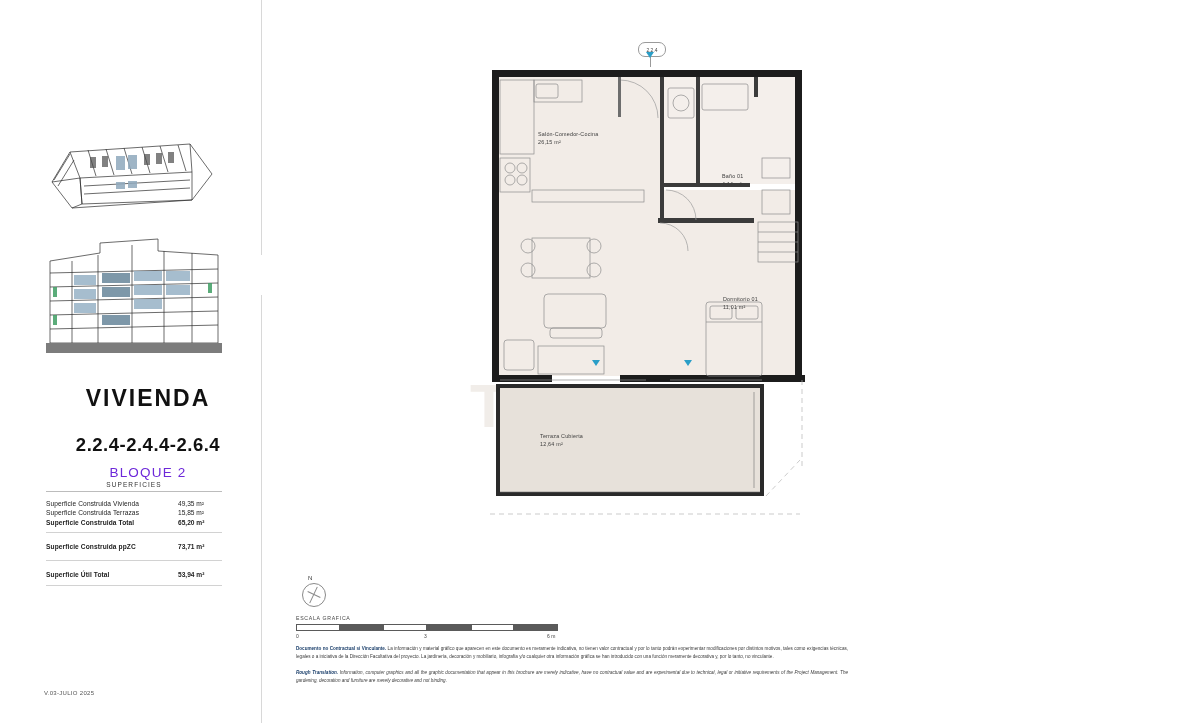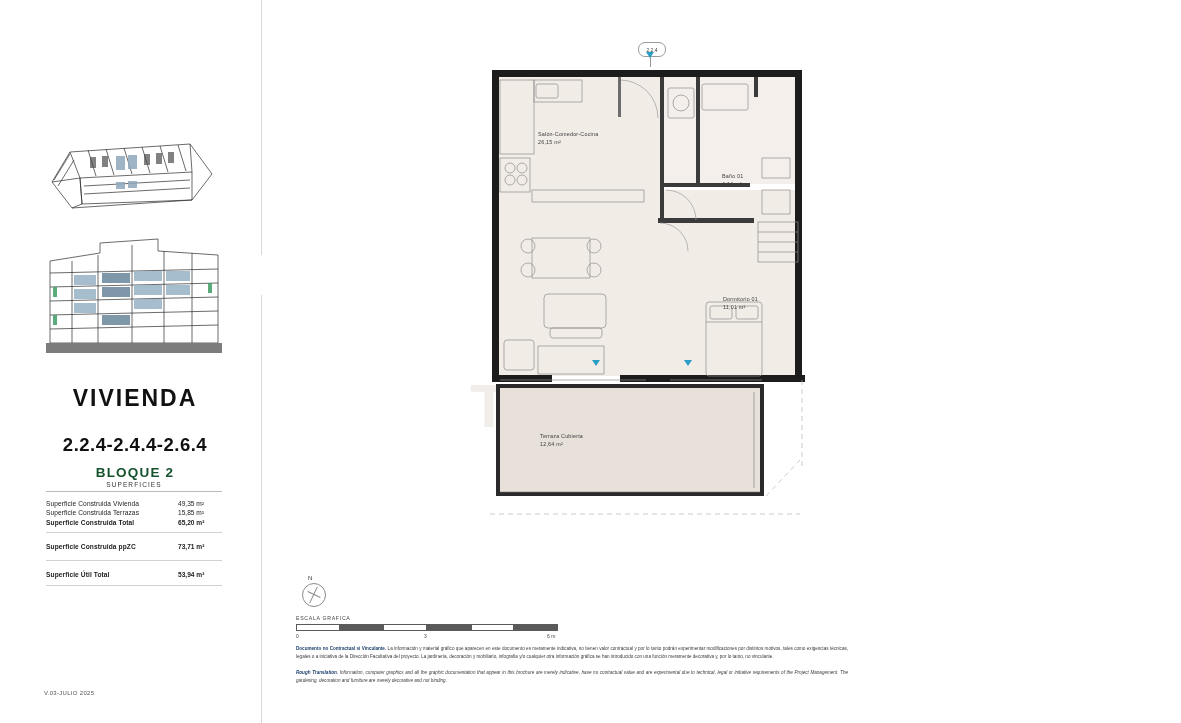--- a/index.html
+++ b/index.html
@@ -14,24 +14,24 @@
   .left-panel{position:absolute;left:0;top:0;width:262px;height:723px;background:#fff;}
   .vdivider{position:absolute;left:261px;top:0;width:1px;height:723px;background:#d8d8d8;}
   .vdivider .gap{position:absolute;left:-3px;top:255px;width:7px;height:40px;background:#fff;}
 
   
   .thumb-3d{position:absolute;left:40px;top:130px;width:182px;height:88px;}
   .thumb-3d svg{display:block;}
   
   .thumb-elev{position:absolute;left:40px;top:225px;width:185px;height:136px;}
 
-  .title-block{position:absolute;left:4px;top:385px;width:262px;text-align:center;}
+  .title-block{position:absolute;left:17px;top:385px;width:262px;text-align:center;}
   .t-vivienda{font-size:23px;font-weight:bold;letter-spacing:2px;color:#111;}
   .t-code{font-size:18.5px;font-weight:bold;letter-spacing:0.5px;margin-top:22px;color:#111;}
-  .t-bloque{font-size:13.5px;font-weight:bold;letter-spacing:1.2px;margin-top:9px;color:#14532d;}
+  .t-bloque{font-size:13.5px;font-weight:normal;letter-spacing:1.2px;margin-top:9px;color:#6d28d9;}
   .t-planta{font-size:13.5px;font-weight:bold;letter-spacing:1.2px;margin-top:3px;color:#111;}
 
   .surf-wrap{position:absolute;left:46px;top:481px;width:176px;}
   .surf-head{font-size:6.5px;letter-spacing:1.1px;text-align:center;color:#333;padding-bottom:3px;}
   .hr{height:1px;background:#bcbcbc;width:100%;}
   .hr.light{background:#d2d2d2;}
   .srow{display:flex;justify-content:space-between;align-items:baseline;font-size:6.6px;color:#222;margin:2.6px 0;}
   .srow .lbl{letter-spacing:.1px;}
   .srow .val{font-size:6.6px;color:#222;width:44px;text-align:left;}
   .srow.bold .lbl,.srow.bold .val{font-weight:bold;}

